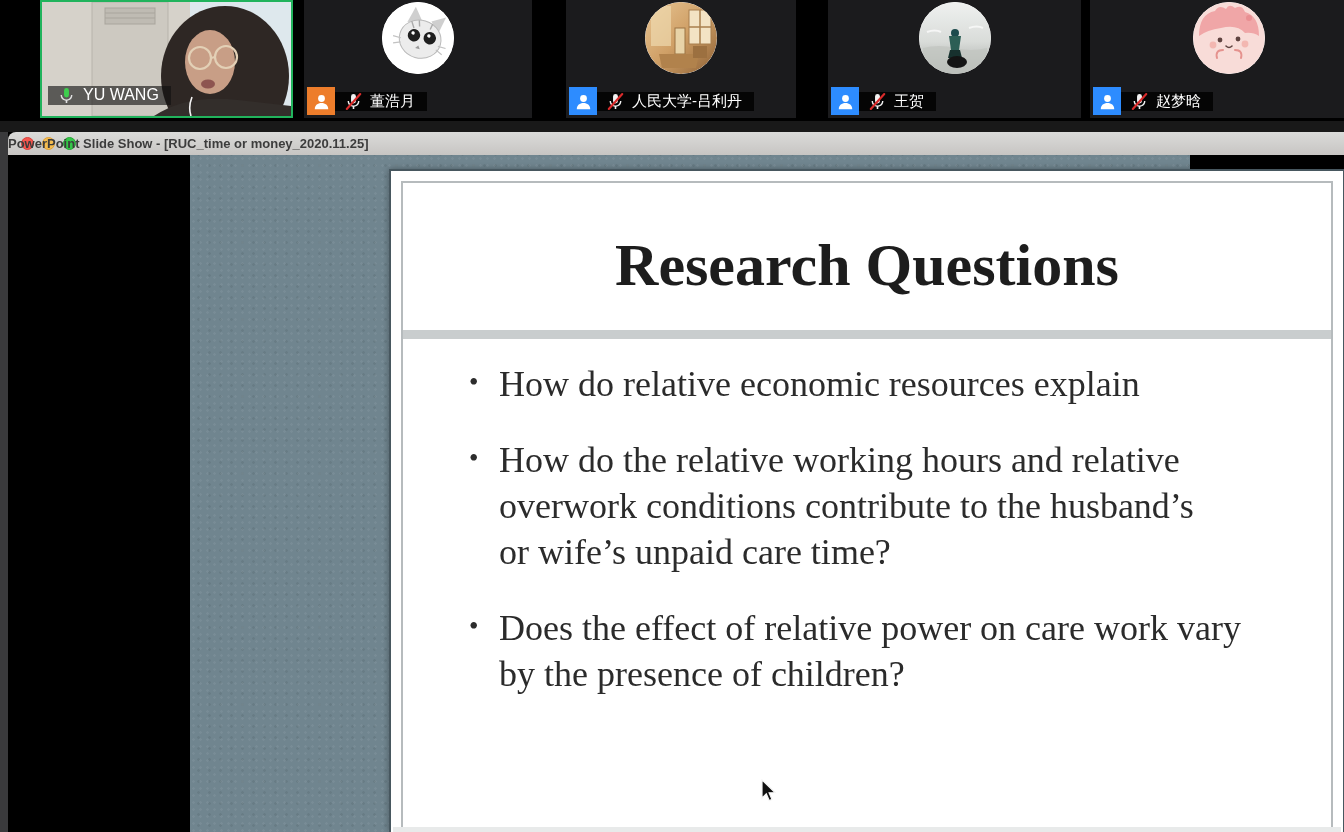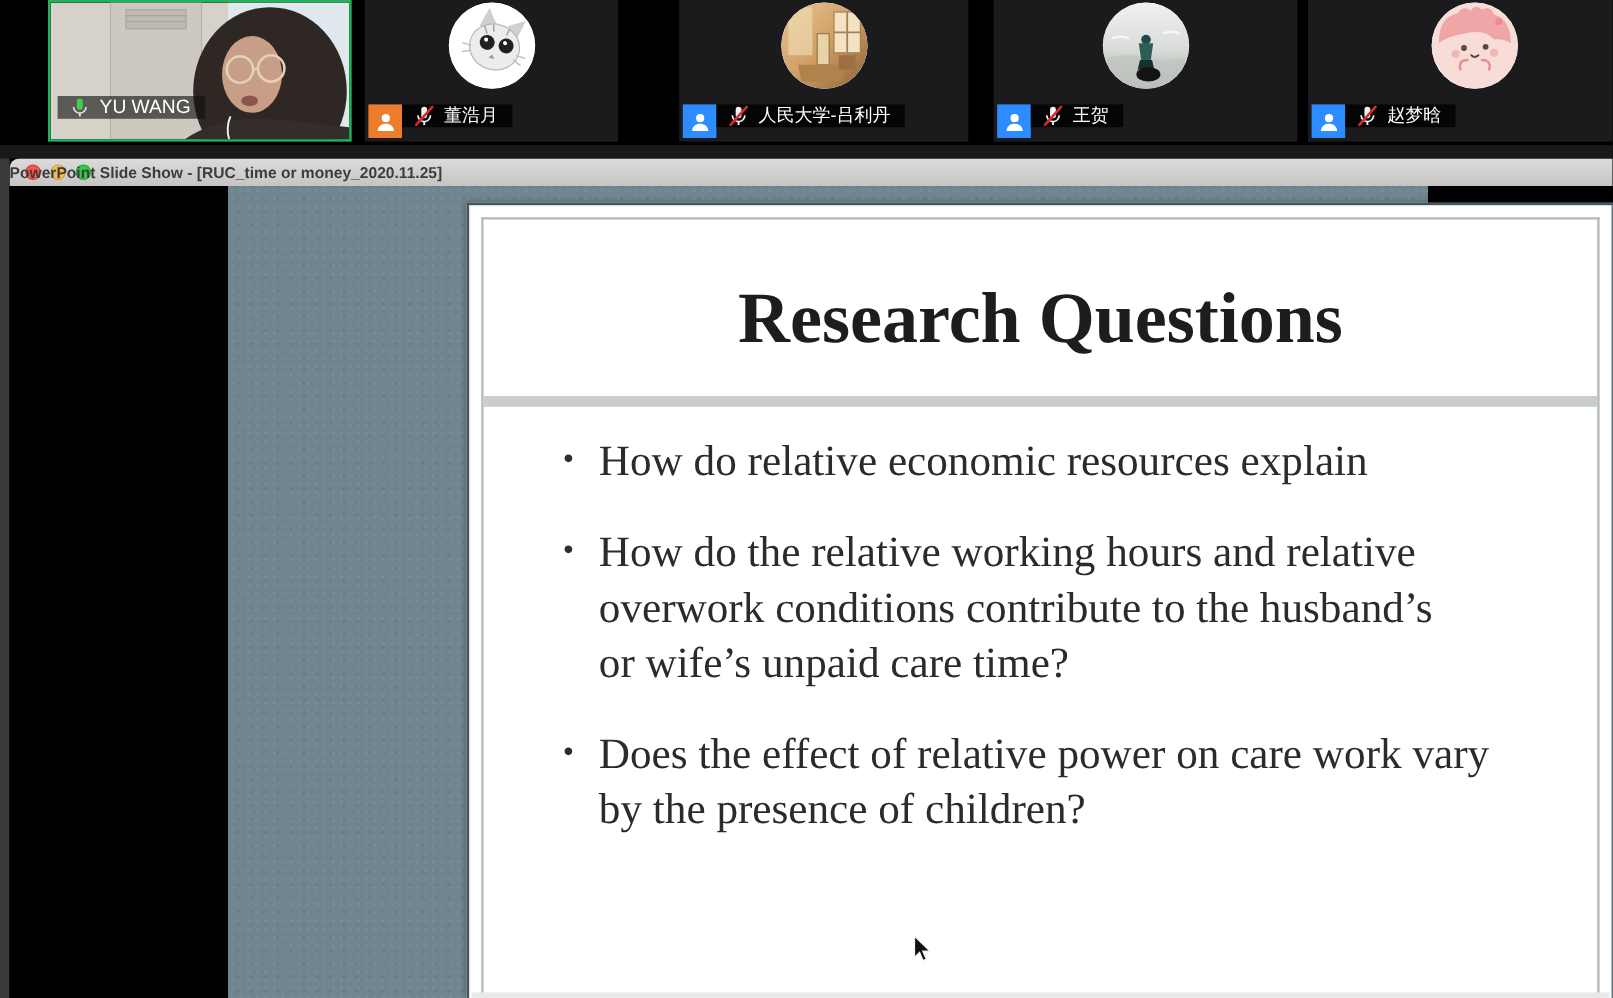--- a/index.html
+++ b/index.html
@@ -10,21 +10,21 @@
   }
   
   .video-strip{position:absolute;left:0;top:0;width:1344px;height:121px;background:#000;}
   .tile{position:absolute;top:0;height:118px;background:#1b1b1d;overflow:hidden;}
   .tile.active{border:2px solid #21b35c;box-sizing:border-box;}
   .video-feed{position:absolute;inset:0;}
   .avatar-circle{
     position:absolute;top:2px;left:50%;transform:translateX(-50%);
     width:72px;height:72px;border-radius:50%;overflow:hidden;background:#fff;
   }
-  .name-plate{position:absolute;left:3px;bottom:3px;display:flex;align-items:flex-start;height:28px;}
+  .name-plate{position:absolute;left:3px;bottom:3px;display:flex;align-items:center;height:28px;}
   .tile.active .name-plate{left:6px;bottom:6px;height:30px;}
   .ph-square{width:28px;height:28px;display:flex;align-items:center;justify-content:center;flex:none;}
   .name-bar{
     display:flex;align-items:center;gap:7px;background:rgba(0,0,0,0.8);
     padding:0 12px 0 9px;color:#fff;font-size:15px;white-space:nowrap;
   }
   .tile.active .name-bar{background:rgba(16,16,16,0.62);font-size:16px;}
   .micicon{width:19px;height:19px;flex:none;}
   
   .gap-band{position:absolute;left:0;top:121px;width:1344px;height:11px;background:#191919;}
@@ -113,21 +113,21 @@
         <div class="name-bar">
           <svg class="micicon" viewBox="0 0 24 24">
             <path d="M12 14.6a3.1 3.1 0 0 0 3.1-3.1V5.6a3.1 3.1 0 1 0-6.2 0v5.9A3.1 3.1 0 0 0 12 14.6z" fill="#3ecf4e"></path>
             <path d="M17.7 11.5a5.7 5.7 0 0 1-11.4 0H4.5a7.5 7.5 0 0 0 6.5 7.2V21.6h2v-2.9a7.5 7.5 0 0 0 6.5-7.2h-1.8z" fill="#e2e2e2"></path>
           </svg>
           <span>YU WANG</span>
         </div>
       </div>
     </div>
 
-    <div class="tile" style="left:304px;width:211px;">
+    <div class="tile" style="left:304px;width:228px;">
       <div class="avatar-circle">
         <svg width="72" height="72" viewBox="0 0 72 72">
           <circle cx="36" cy="36" r="36" fill="#ffffff"></circle>
           <g transform="rotate(16 38 34)">
             <path d="M22 24 L26 7 L36 19 Z" fill="#cfcfcf"></path>
             <path d="M45 17 L58 9 L55 26 Z" fill="#cfcfcf"></path>
             <ellipse cx="39" cy="37" rx="21" ry="19" fill="#ececec" stroke="#b9b9b9"></ellipse>
             <path d="M26 22 l4 6 M33 19 l2 6 M47 19 l-1 6" stroke="#aaa" stroke-width="1.4" fill="none"></path>
             <circle cx="32" cy="35" r="6.2" fill="#1f1f1f"></circle>
             <circle cx="48" cy="33.5" r="6.2" fill="#1f1f1f"></circle>
@@ -149,21 +149,21 @@
           <svg class="micicon" viewBox="0 0 24 24">
             <path d="M12 14.6a3.1 3.1 0 0 0 3.1-3.1V5.6a3.1 3.1 0 1 0-6.2 0v5.9A3.1 3.1 0 0 0 12 14.6z" fill="#f2f2f2"></path>
             <path d="M17.7 11.5a5.7 5.7 0 0 1-11.4 0H4.5a7.5 7.5 0 0 0 6.5 7.2V21.6h2v-2.9a7.5 7.5 0 0 0 6.5-7.2h-1.8z" fill="#f2f2f2"></path>
             <rect x="-2" y="10.7" width="28" height="2.7" rx="1.3" fill="#d92b2b" transform="rotate(-48 12 12)"></rect>
           </svg>
           <span>董浩月</span>
         </div>
       </div>
     </div>
 
-    <div class="tile" style="left:566px;width:241px;">
+    <div class="tile" style="left:566px;width:215px;padding-left:15px;">
       <div class="avatar-circle">
         <svg width="72" height="72" viewBox="0 0 72 72">
           <defs>
             <linearGradient id="warm" x1="0" y1="0" x2="1" y2="1">
               <stop offset="0" stop-color="#e9c795"></stop>
               <stop offset="0.5" stop-color="#cf9f66"></stop>
               <stop offset="1" stop-color="#8e6135"></stop>
             </linearGradient>
           </defs>
           <circle cx="36" cy="36" r="36" fill="url(#warm)"></circle>

